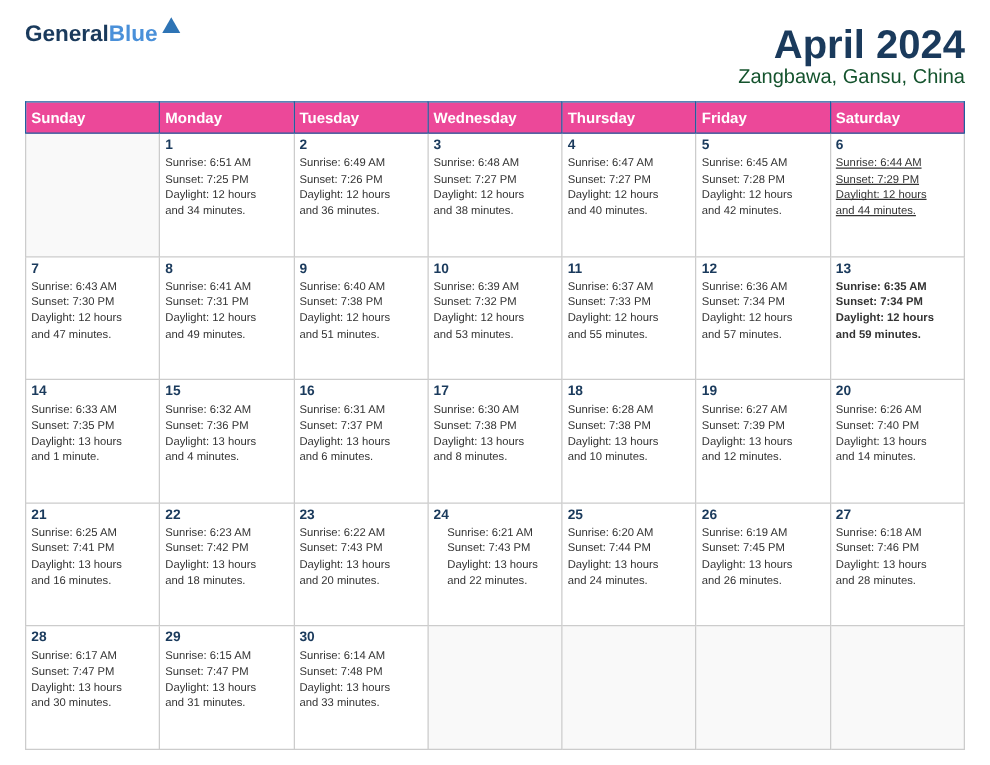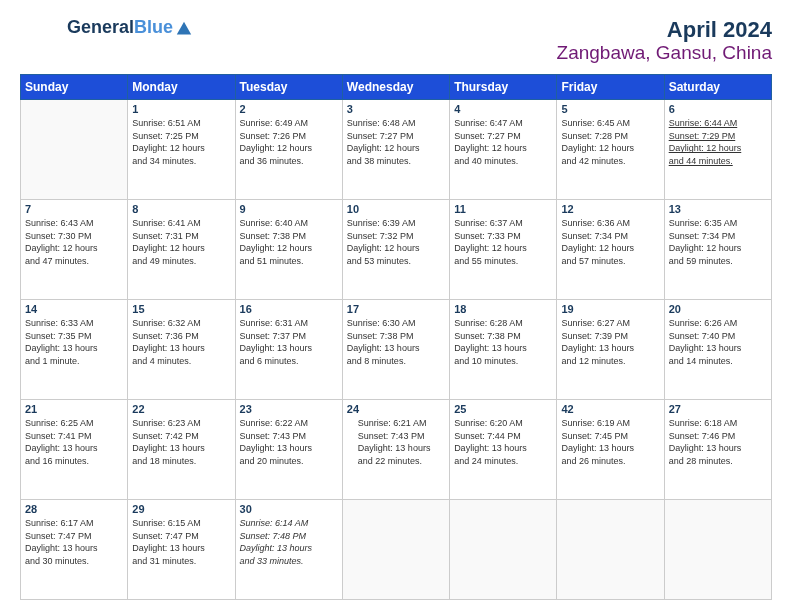--- a/index.html
+++ b/index.html
@@ -39,39 +39,39 @@
     .logo-icon {
       width: 18px;
       height: 18px;
       margin-left: 2px;
       margin-top: -6px;
     }
     .title-block {
       text-align: right;
     }
     .month-title {
-      font-size: 22px;
+      font-size: 32px;
       font-weight: bold;
       color: #1a3a5c;
       line-height: 1.1;
       margin-left: 24px;
     }
     .subtitle {
-      font-size: 19px;
-      color: #701a75;
+      font-size: 16px;
+      color: #14532d;
     }
     .calendar {
       flex: 1;
       border: 1px solid #ccc;
       border-collapse: collapse;
       width: 100%;
       table-layout: fixed;
     }
     .calendar th {
-      background-color: #1d4ed8;
+      background-color: #ec4899;
       color: #fff;
       font-size: 12px;
       font-weight: bold;
       padding: 5px 4px;
       text-align: left;
       border: 1px solid #2060a0;
     }
     .calendar td {
       border: 1px solid #ccc;
       vertical-align: top;
@@ -99,21 +99,21 @@
       height: 76px;
     }
   </style>
 </head>
 <body>
 
 <div class="page">
   <div class="header">
     <div class="logo">
       <div>
-        <div style="display:flex;align-items:flex-end;margin-left:47px;">
+        <div style="display:flex;align-items:flex-start;">
           <span class="logo-text">General<span>Blue</span></span>
           <svg class="logo-icon" viewBox="0 0 20 20" xmlns="http://www.w3.org/2000/svg">
             <polygon points="10,2 18,16 2,16" fill="#2e74b5"></polygon>
           </svg>
         </div>
       </div>
     </div>
     <div class="title-block">
       <div class="month-title">April 2024</div>
       <div class="subtitle">Zangbawa, Gansu, China</div>
@@ -216,21 +216,21 @@
           </td>
           <td>
             <span class="day-number">12</span>
             <div class="day-info" style="white-space: pre-line;">Sunrise: 6:36 AM
 Sunset: 7:34 PM
 Daylight: 12 hours
 and 57 minutes.</div>
           </td>
           <td>
             <span class="day-number">13</span>
-            <div class="day-info" style="white-space: pre-line;">Sunrise: 6:35 AM
+            <div class="day-info" style="white-space: pre-line; font-weight: bold;">Sunrise: 6:35 AM
 Sunset: 7:34 PM
 Daylight: 12 hours
 and 59 minutes.</div>
           </td>
         </tr>
         <tr class="week-row">
           <td>
             <span class="day-number">14</span>
             <div class="day-info" style="white-space: pre-line;">Sunrise: 6:33 AM
 Sunset: 7:35 PM
@@ -310,21 +310,21 @@
 and 22 minutes.</div>
           </td>
           <td>
             <span class="day-number">25</span>
             <div class="day-info" style="white-space: pre-line;">Sunrise: 6:20 AM
 Sunset: 7:44 PM
 Daylight: 13 hours
 and 24 minutes.</div>
           </td>
           <td>
-            <span class="day-number">42</span>
+            <span class="day-number">26</span>
             <div class="day-info" style="white-space: pre-line;">Sunrise: 6:19 AM
 Sunset: 7:45 PM
 Daylight: 13 hours
 and 26 minutes.</div>
           </td>
           <td>
             <span class="day-number">27</span>
             <div class="day-info" style="white-space: pre-line;">Sunrise: 6:18 AM
 Sunset: 7:46 PM
 Daylight: 13 hours
@@ -341,21 +341,21 @@
           </td>
           <td>
             <span class="day-number">29</span>
             <div class="day-info" style="white-space: pre-line;">Sunrise: 6:15 AM
 Sunset: 7:47 PM
 Daylight: 13 hours
 and 31 minutes.</div>
           </td>
           <td>
             <span class="day-number">30</span>
-            <div class="day-info" style="white-space: pre-line; font-style: italic;">Sunrise: 6:14 AM
+            <div class="day-info" style="white-space: pre-line;">Sunrise: 6:14 AM
 Sunset: 7:48 PM
 Daylight: 13 hours
 and 33 minutes.</div>
           </td>
           <td class="empty-cell"></td>
           <td class="empty-cell"></td>
           <td class="empty-cell"></td>
           <td class="empty-cell"></td>
         </tr>
       </tbody>

